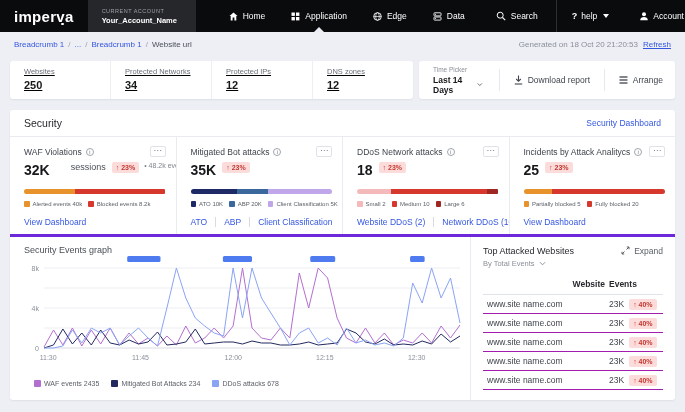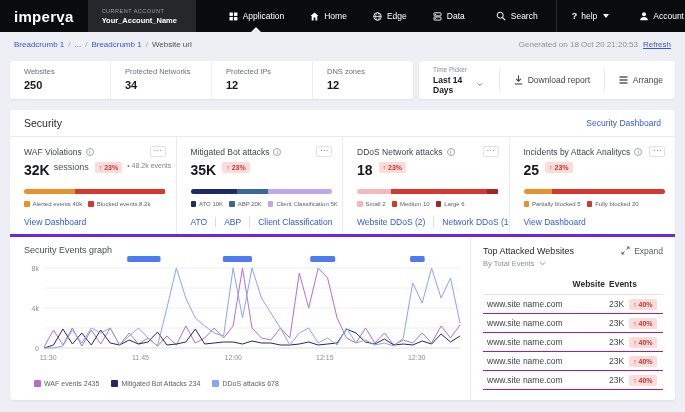--- a/index.html
+++ b/index.html
@@ -32,21 +32,21 @@
   .crumb-current { color:#4a4f57; }
   .crumb-right { margin-left:auto; display:flex; align-items:center; gap:5px; }
   .generated { color:#8a8f99; }
   .refresh-link { color:#3557e0; text-decoration:underline; cursor:pointer; }
 
   
   .statsrow { position:absolute; top:61px; left:10px; right:10px; height:38px; display:flex; gap:6px; }
   .stats-card { background:#fff; border-radius:3px; box-shadow:0 1px 2px rgba(20,30,60,.07); display:flex; }
   .stats-card.left { width:403px; }
   .stats-card.right { flex:1; align-items:center; padding:0 8px; }
-  .stat-cell { flex:1; padding:6px 0 0 14px; border-left:1px solid #eceef2; }
+  .stat-cell { flex:1; padding:6px 0 0 14px; border-left:1px solid #eceef2;text-decoration:underline; }
   .stat-cell:first-child { border-left:none; }
   .stat-label { font-size:7.5px; color:#6a6f78; }
   .stat-value { font-size:11px; font-weight:bold; color:#17181a; margin-top:3px; }
   .timepicker { padding:0 6px; cursor:pointer; }
   .tp-label { font-size:6.5px; color:#8a8f99; }
   .tp-value { display:flex; align-items:center; gap:8px; font-size:8.5px; font-weight:bold; color:#17181a; margin-top:2px; }
   .vdiv { width:1px; height:22px; background:#e6e8ee; margin:0 10px; }
   .tool-btn { display:flex; align-items:center; gap:5px; font-size:8.5px; color:#3f444c; cursor:pointer; white-space:nowrap; padding:0 4px; }
 
   
@@ -56,21 +56,21 @@
   .sec-link { margin-left:auto; font-size:8.5px; color:#3557e0; cursor:pointer; }
 
   .metrics { display:flex; height:100px; border-bottom:3px solid #6d28d9; }
   .metric-card { flex:1 1 0; min-width:0; padding:9px 10px 0 14px; border-left:1px solid #e9ebf0; overflow:hidden; }
   .metric-card:first-child { border-left:none; }
   .mc-head { display:flex; align-items:center; gap:4px; font-size:8.5px; color:#3f444c; white-space:nowrap; }
   .info-icon { width:8px; height:8px; border:1px solid #a0a5ad; border-radius:50%; color:#a0a5ad; font-size:5.5px; line-height:6px; text-align:center; flex:none; font-weight:bold; }
   .more-btn { margin-left:auto; width:16px; height:11px; border:1px solid #dfe2e8; border-radius:2px; color:#6a6f78; font-size:8px; line-height:8px; text-align:center; cursor:pointer; flex:none; }
   .mc-valrow { display:flex; align-items:flex-start; margin-top:5px; white-space:nowrap; }
   .mc-value { font-size:14px; font-weight:bold; color:#17181a; }
-  .mc-suffix { font-size:9px; color:#4a4f57; margin-left:4px; }
+  .mc-suffix { font-size:9px; color:#4a4f57; margin-left:21px; }
   .delta-badge { font-size:7px; color:#c4372f; background:#fbdcda; border-radius:2px; padding:2px 4px; margin-left:6px; font-weight:bold; }
   .mc-extra { font-size:7px; color:#81858d; margin-left:5px; }
   .mc-bar { margin-top:11px; height:5px; border-radius:2.5px; overflow:hidden; display:flex; }
   .mc-bar span { height:100%; }
   .mc-legend { margin-top:7px; display:flex; gap:6px; font-size:6px; color:#5a5f66; white-space:nowrap; }
   .legend-item { display:flex; align-items:center; gap:3px; }
   .swatch { width:5.5px; height:5.5px; border-radius:1px; flex:none; }
   .mc-links { margin-top:10px; display:flex; font-size:8.5px; color:#3557e0; white-space:nowrap;text-align:center; }
   .mc-links .mclink { cursor:pointer; }
   .mc-links .mclink + .mclink { border-left:1px solid #d9dce2; margin-left:8px; padding-left:8px; }
@@ -103,33 +103,33 @@
       <span>imperva</span>
       <span class="logo-dot"></span>
     </div>
     <div class="acct-box">
       <span class="acct-label">CURRENT ACCOUNT</span>
       <span class="acct-name">Your_Account_Name</span>
     </div>
     <div class="navitems">
       <div class="nav-item">
         <svg width="9" height="9" viewBox="0 0 9 9">
+            <path d="M4.5 0.5 L8.5 4 H7.3 V8.5 H5.4 V5.6 H3.6 V8.5 H1.7 V4 H0.5 Z" fill="#fff"></path>
+          </svg>
+        <span>Home</span>
+      </div>
+      <div class="nav-item">
+        <svg width="9" height="9" viewBox="0 0 9 9">
             <rect x="0.5" y="0.5" width="3.4" height="3.4" fill="#fff"></rect>
             <rect x="5" y="0.5" width="3.4" height="3.4" fill="#fff"></rect>
             <rect x="0.5" y="5" width="3.4" height="3.4" fill="#fff"></rect>
             <rect x="5" y="5" width="3.4" height="3.4" fill="#fff"></rect>
           </svg>
         <span>Application</span>
         <span class="nav-caret"></span>
-      </div>
-      <div class="nav-item">
-        <svg width="9" height="9" viewBox="0 0 9 9">
-            <path d="M4.5 0.5 L8.5 4 H7.3 V8.5 H5.4 V5.6 H3.6 V8.5 H1.7 V4 H0.5 Z" fill="#fff"></path>
-          </svg>
-        <span>Home</span>
       </div>
       <div class="nav-item">
         <svg width="9" height="9" viewBox="0 0 9 9">
             <circle cx="4.5" cy="4.5" r="3.8" fill="none" stroke="#fff" stroke-width="0.9"></circle>
             <ellipse cx="4.5" cy="4.5" rx="1.8" ry="3.8" fill="none" stroke="#fff" stroke-width="0.7"></ellipse>
             <line x1="0.7" y1="4.5" x2="8.3" y2="4.5" stroke="#fff" stroke-width="0.7"></line>
           </svg>
         <span>Edge</span>
       </div>
       <div class="nav-item">

